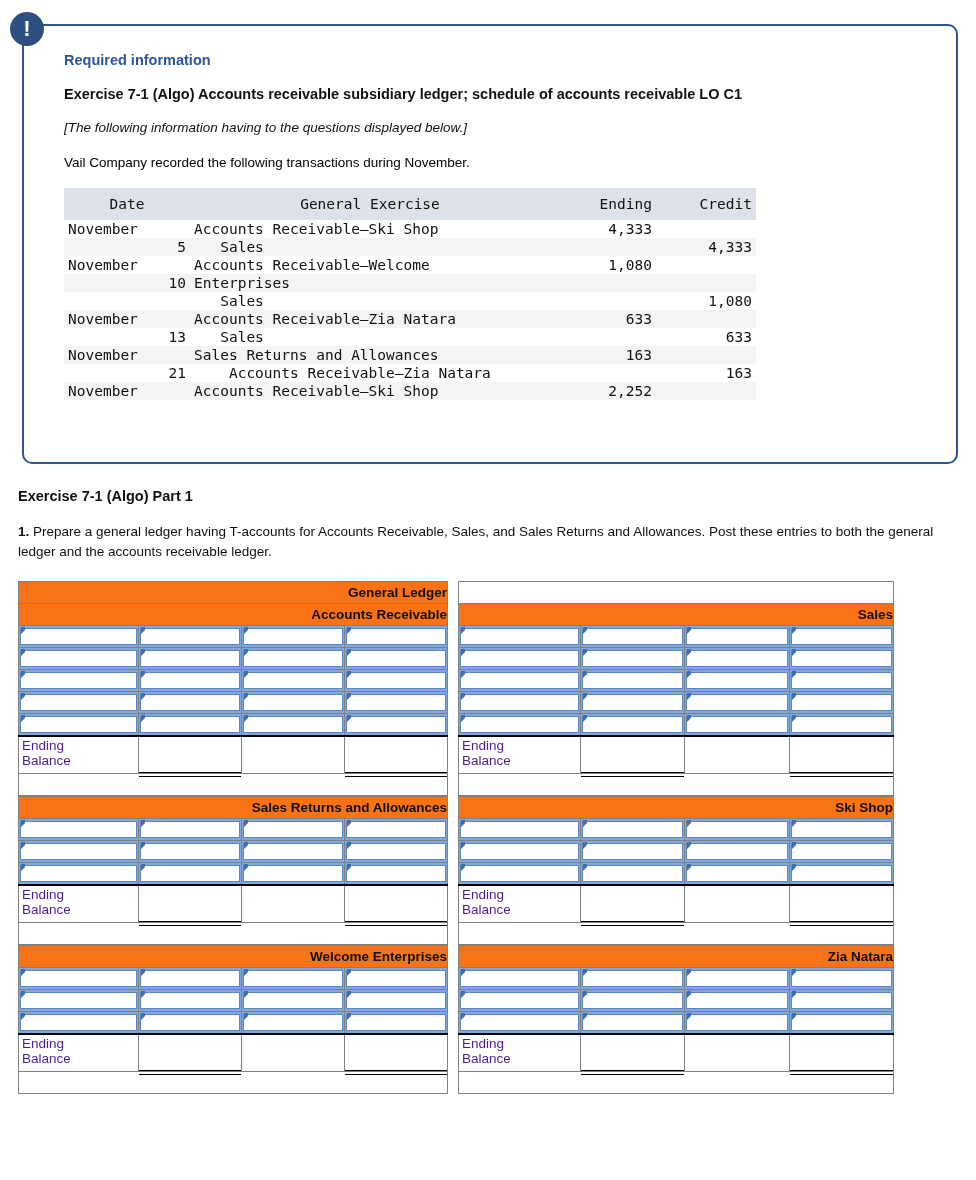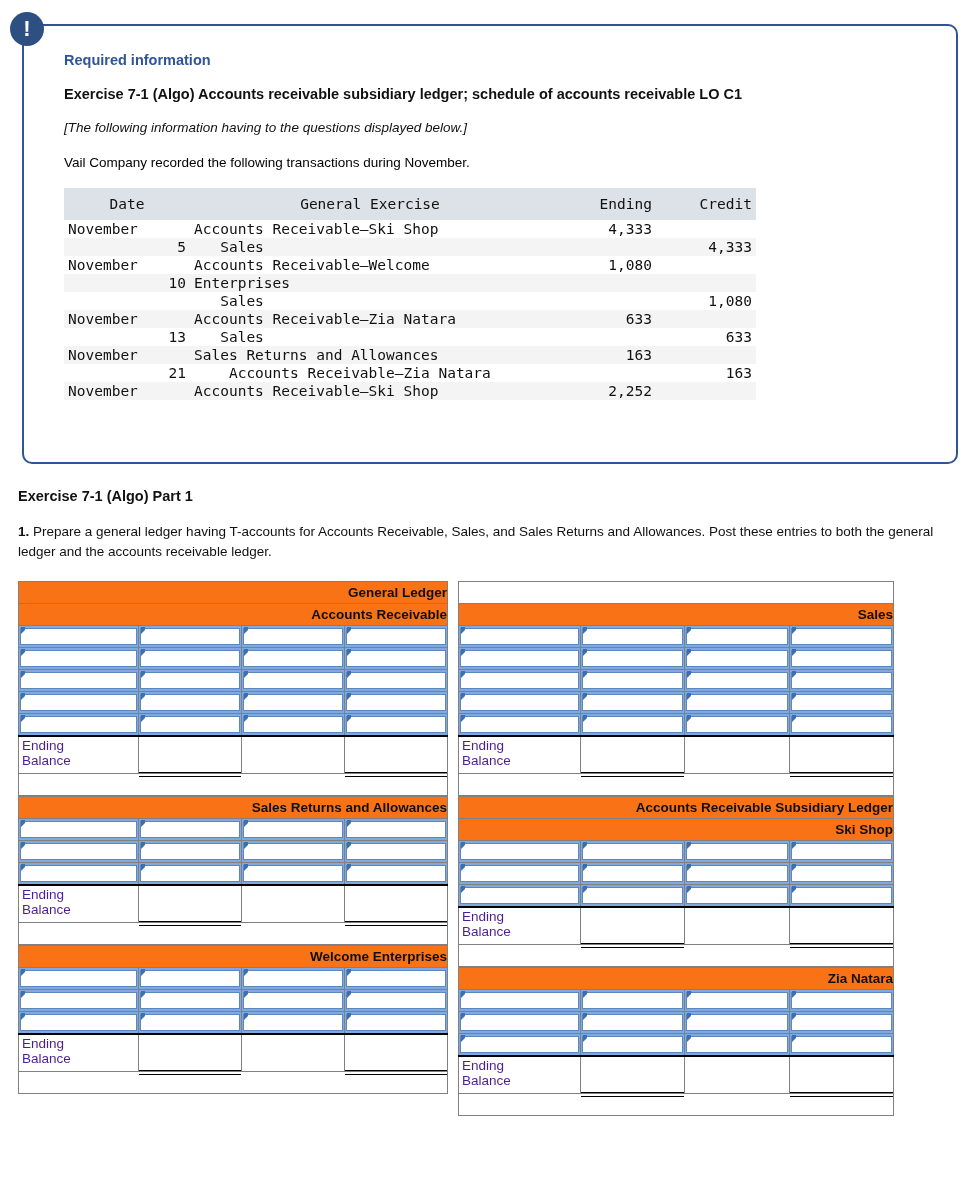--- a/index.html
+++ b/index.html
@@ -710,23 +710,20 @@
       </table>
       <table class="taccount">
         <colgroup>
           <col class="c1">
           <col class="c2">
           <col class="c3">
           <col class="c4">
         </colgroup>
         <tbody>
           <tr>
-            <th class="acct-head" colspan="4">Accounts Receivable Subsidiary Ledger</th>
-          </tr>
-          <tr>
             <th class="acct-head" colspan="4">Ski Shop</th>
           </tr>
           <tr>
             <td class="incell">
               <div class="ibox"></div>
               <span class="flag"></span>
             </td>
             <td class="incell">
               <div class="ibox"></div>
               <span class="flag"></span>

